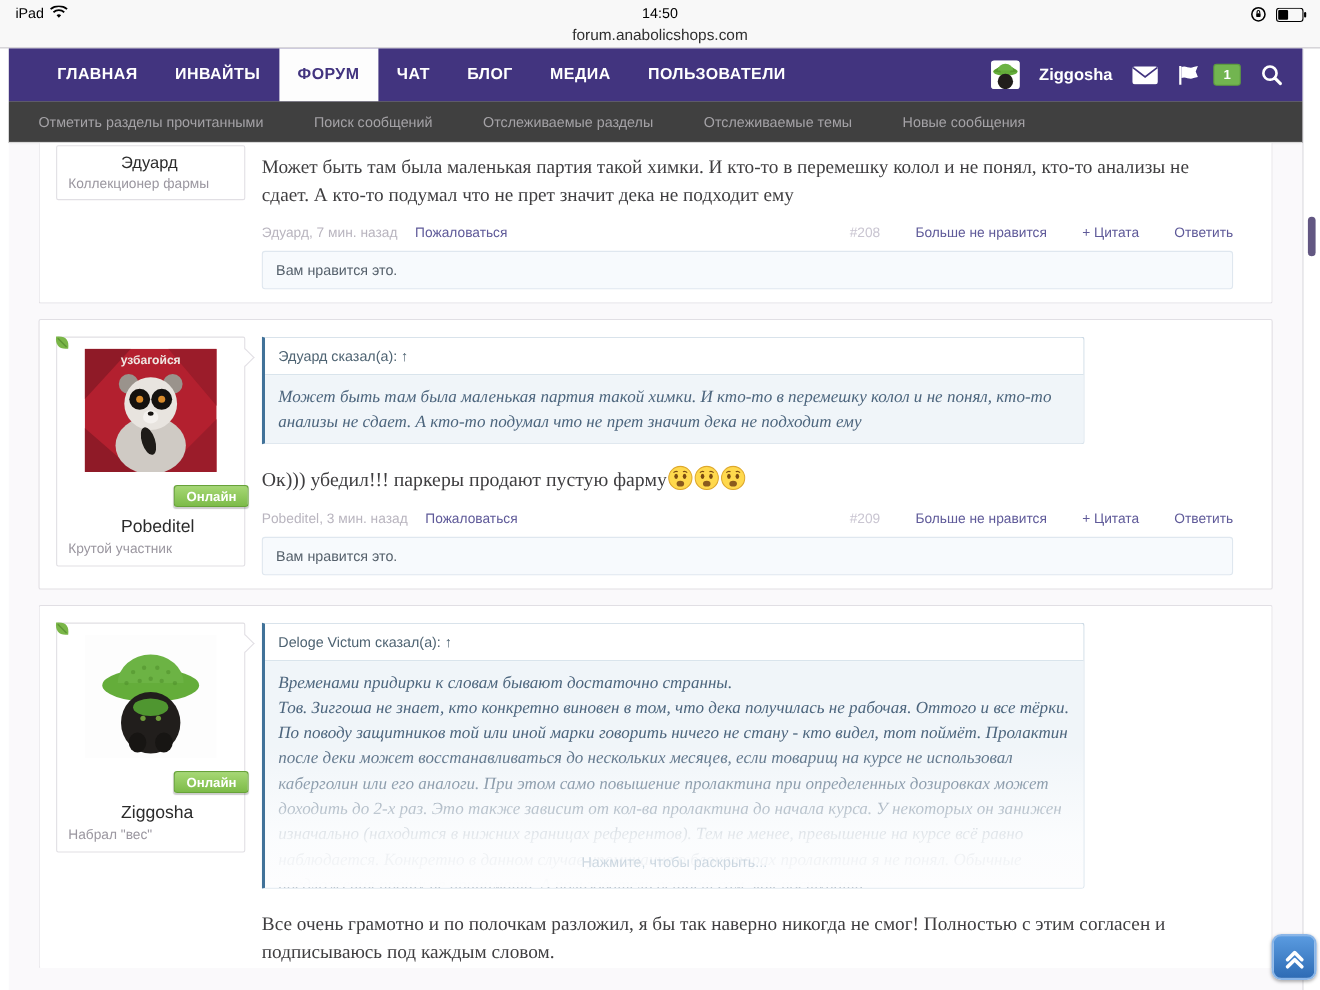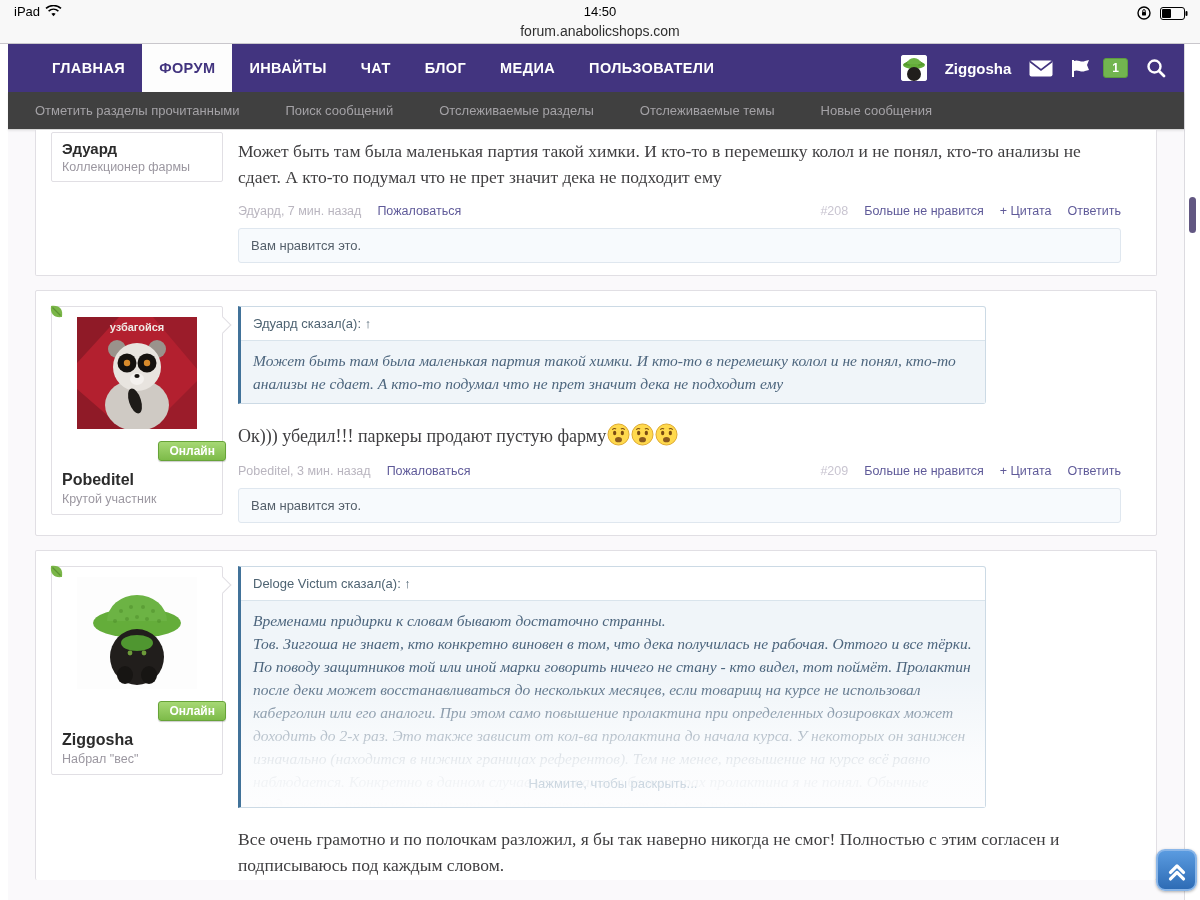--- a/index.html
+++ b/index.html
@@ -37,32 +37,32 @@
   .post + .post { margin-top:14px; }
   .post:last-child { border-bottom:none; height:330px; }
 
   .user-col { width:172px; flex:0 0 172px; margin-right:15px; position:relative; }
   .user-card { position:relative; background:#fff; border:1px solid #e1dfe4; border-radius:2px; padding:10px 10px 8px 10px; }
   .bubble-tail { position:absolute; top:12px; right:-7px; width:12px; height:12px; background:#fff; border-top:1px solid #e1dfe4; border-right:1px solid #e1dfe4; transform:rotate(45deg); }
   .leaf { position:absolute; top:-4px; left:-4px; }
   .avatar-box { position:relative; width:150px; height:132px; margin:0 auto; }
   .avatar-box svg.avatar { display:block; margin:0 auto; }
   .online-badge { position:absolute; right:-14px; bottom:-12px; background:linear-gradient(#a6d874,#7dbb49); border:1px solid #67a338; color:#fff; font-size:12px; font-weight:bold; border-radius:3px; padding:2px 10px; box-shadow:0 1px 1px rgba(0,0,0,.2); }
-  .author-name { font-size:16px; font-weight:bold; color:#2b2b2b; margin-top:22px; }
+  .author-name { font-size:16px; font-weight:normal; color:#2b2b2b; margin-top:22px;margin-left:48px; }
   .author-title { font-size:12.5px; color:#9b97a0; margin-top:3px; }
   .nameplate { background:#fff; border:1px solid #e1dfe4; border-radius:2px; padding:7px 10px; }
   .nameplate .author-name { margin-top:0; font-size:15px; }
 
   .msg-col { flex:1; min-width:0; }
   .post-body { font-family:"Liberation Serif","DejaVu Serif",serif; font-size:17.5px; line-height:26px; color:#3f3e40; }
   .post.cut-top .post-body { margin-top:6px; }
 
   .meta-row { display:flex; align-items:baseline; margin-top:14px; font-size:12.5px; }
   .meta-left { display:flex; gap:16px; }
-  .meta-right { margin-left:auto; display:flex; gap:16px; }
+  .meta-right { margin-left:auto; display:flex; gap:32px; }
   .meta-gray { color:#b9b5bf; }
   .meta-link { color:#5f5a99; text-decoration:none; cursor:pointer; }
   .post-number { color:#c9c5d1; }
 
   .likes-bar { margin-top:10px; background:#f7fafd; border:1px solid #dfe7ef; border-radius:3px; padding:9px 12px; font-size:13px; color:#55606b; }
 
   .quote { width:748px; border:1px solid #ccdae5; border-left:3px solid #417299; border-radius:0 3px 3px 0; background:#fff; }
   .quote-header { padding:9px 12px; font-size:13px; color:#4e6372; border-bottom:1px solid #d9e4ec; cursor:pointer; }
   .quote-body { position:relative; background:#f0f5f9; padding:8px 12px; font-family:"Liberation Serif","DejaVu Serif",serif; font-style:italic; font-size:15.5px; line-height:23px; color:#4c657d; }
   .quote-body.collapsed { height:206px; overflow:hidden; }
@@ -105,22 +105,22 @@
           <rect x="2" y="2" width="9" height="9" rx="1" fill="#000"></rect>
           <rect x="25.5" y="4" width="2" height="5" rx="1" fill="#000"></rect>
         </svg>
     </div>
   </div>
 
   <div class="site">
 
     <div class="nav-bar">
       <div class="tab">ГЛАВНАЯ</div>
+      <div class="tab">ИНВАЙТЫ</div>
       <div class="tab active">ФОРУМ</div>
-      <div class="tab">ИНВАЙТЫ</div>
       <div class="tab">ЧАТ</div>
       <div class="tab">БЛОГ</div>
       <div class="tab">МЕДИА</div>
       <div class="tab">ПОЛЬЗОВАТЕЛИ</div>
 
       <div class="nav-right">
         <div class="nav-avatar">
           <svg width="26" height="26" viewBox="0 0 26 26">
               <rect width="26" height="26" fill="#fff"></rect>
               <ellipse cx="13" cy="10" rx="11" ry="4" fill="#64ad3a"></ellipse>

